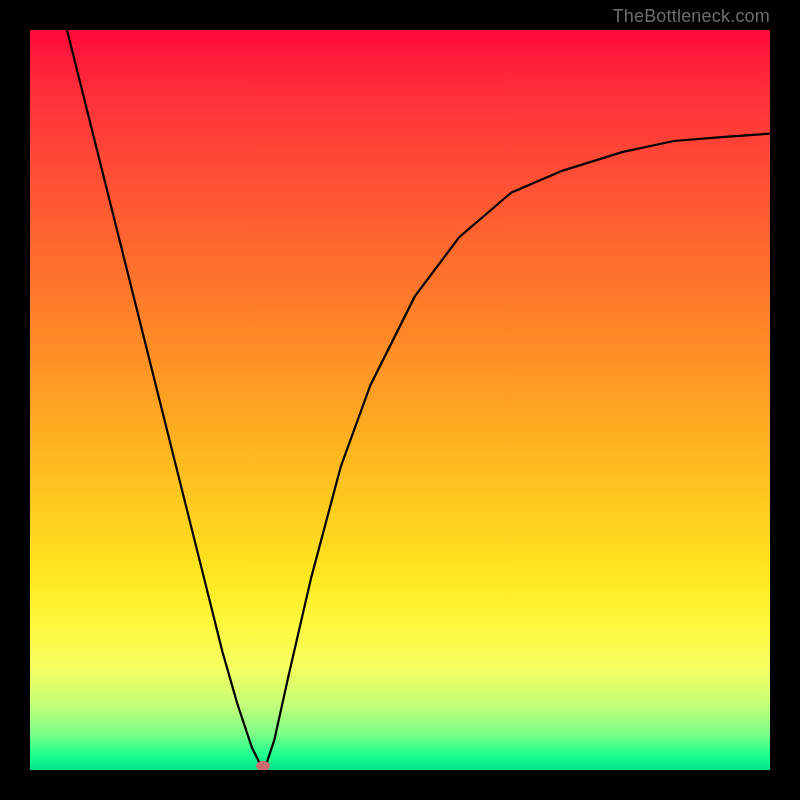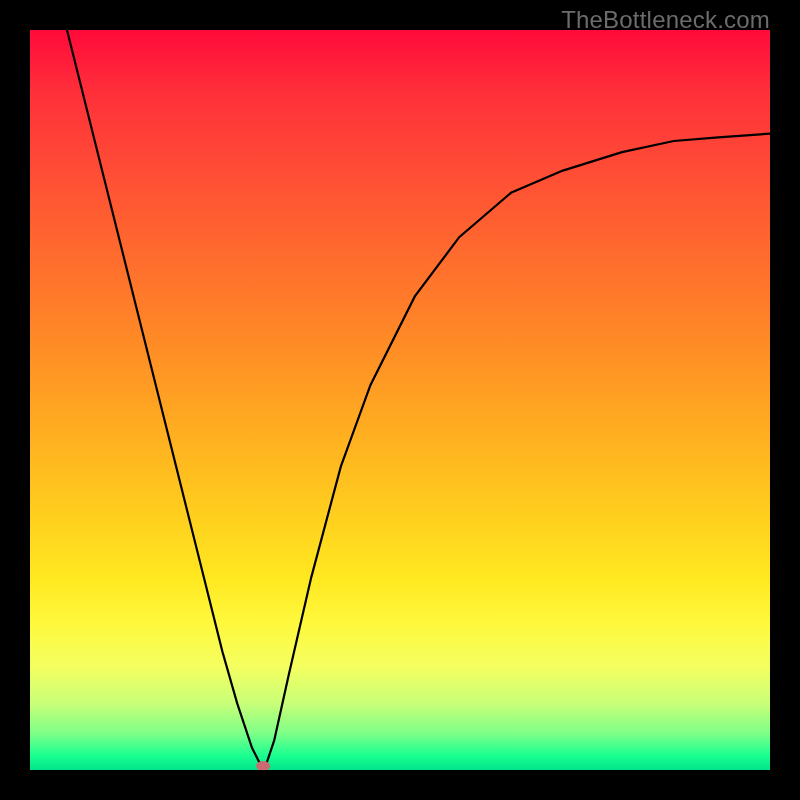--- a/index.html
+++ b/index.html
@@ -50,21 +50,21 @@
     position: absolute;
     inset: 0;
     width: 100%;
     height: 100%;
   }
   .watermark {
     position: absolute;
     top: 6px;
     right: 30px;
     color: #6c6c6c;
-    font-size: 24px;
+    font-size: 18px;
     font-weight: 500;
     letter-spacing: 0.2px;
   }
   .dot {
     fill: #cc6a72;
   }
 </style>
 </head>
 <body>
 

